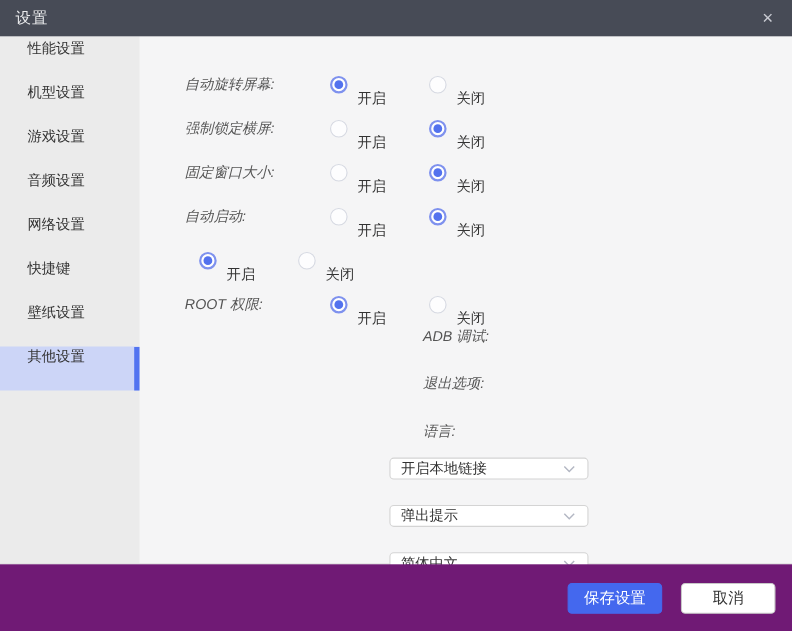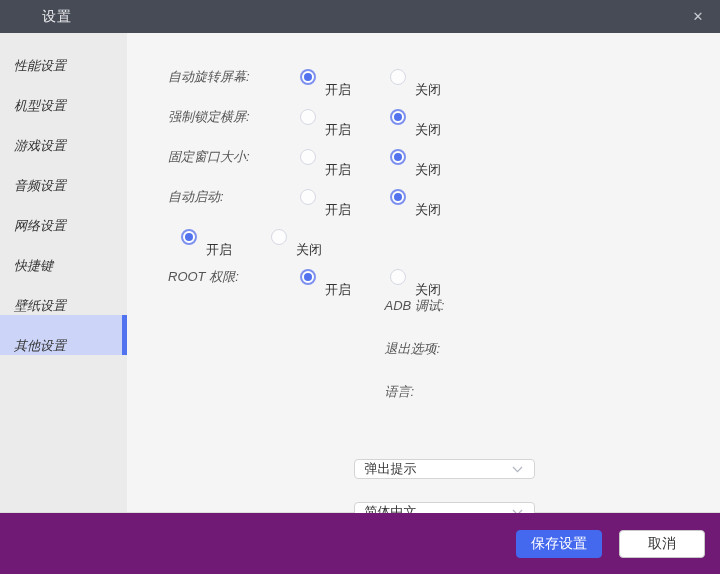--- a/index.html
+++ b/index.html
@@ -13,43 +13,42 @@
   .window { width:720px; height:574px; display:flex; flex-direction:column; background:#f5f5f6; }
 
   
   .titlebar {
     height:33px; flex:0 0 33px;
     background:#474b56;
     display:flex; align-items:center;
     padding-left:14px;
     position:relative;
   }
-  .titlebar .title { color:#e9eaec; font-size:14px; letter-spacing:1px;margin-left:28px; }
+  .titlebar .title { color:#e9eaec; font-size:14px; letter-spacing:1px; }
   .titlebar .close {
     position:absolute; right:0; top:0;
     width:44px; height:33px;
     display:flex; align-items:center; justify-content:center;
     color:#c9cbd2; font-size:13px; cursor:pointer;
   }
 
   
   .bodyarea { flex:1 1 auto; display:flex; min-height:0; border-bottom:1px solid #dcdcdc; }
 
   .sidebar {
     width:127px; flex:0 0 127px;
     background:#ebebeb;
     padding-top:2px;
   }
   .side-item {
     height:40px;
-    display:flex; align-items:flex-end;
-    padding-left:14px;
+    display:flex; align-items:flex-start;
+    padding-left:25px;
     color:#333; font-size:13px;
     cursor:pointer;
-    font-style:italic;
   }
   .side-item.selected {
     background:#ccd5f7;
     box-shadow:inset -5px 0 0 #5273f0;
   }
 
   .main {
     flex:1 1 auto;
     background:#f5f5f6;
     padding:24px 0 0 41px;
@@ -222,20 +221,28 @@
               <span class="opt-label">开启</span>
             </span>
             <span class="radio-opt">
               <span class="radio"></span>
               <span class="opt-label">关闭</span>
             </span>
           </div>
         </div>
         <div class="row select-row">
           <span class="row-label">ADB 调试:</span>
+          <div class="select-box">
+            <span class="select-value">开启本地链接</span>
+            <span class="chevron">
+              <svg width="11" height="7" viewBox="0 0 11 7">
+                <polyline points="1,1 5.5,5.6 10,1" fill="none" stroke="#b3b7c3" stroke-width="1.3"></polyline>
+              </svg>
+            </span>
+          </div>
         </div>
         <div class="row select-row">
           <span class="row-label">退出选项:</span>
           <div class="select-box">
             <span class="select-value">弹出提示</span>
             <span class="chevron">
               <svg width="11" height="7" viewBox="0 0 11 7">
                 <polyline points="1,1 5.5,5.6 10,1" fill="none" stroke="#b3b7c3" stroke-width="1.3"></polyline>
               </svg>
             </span>

